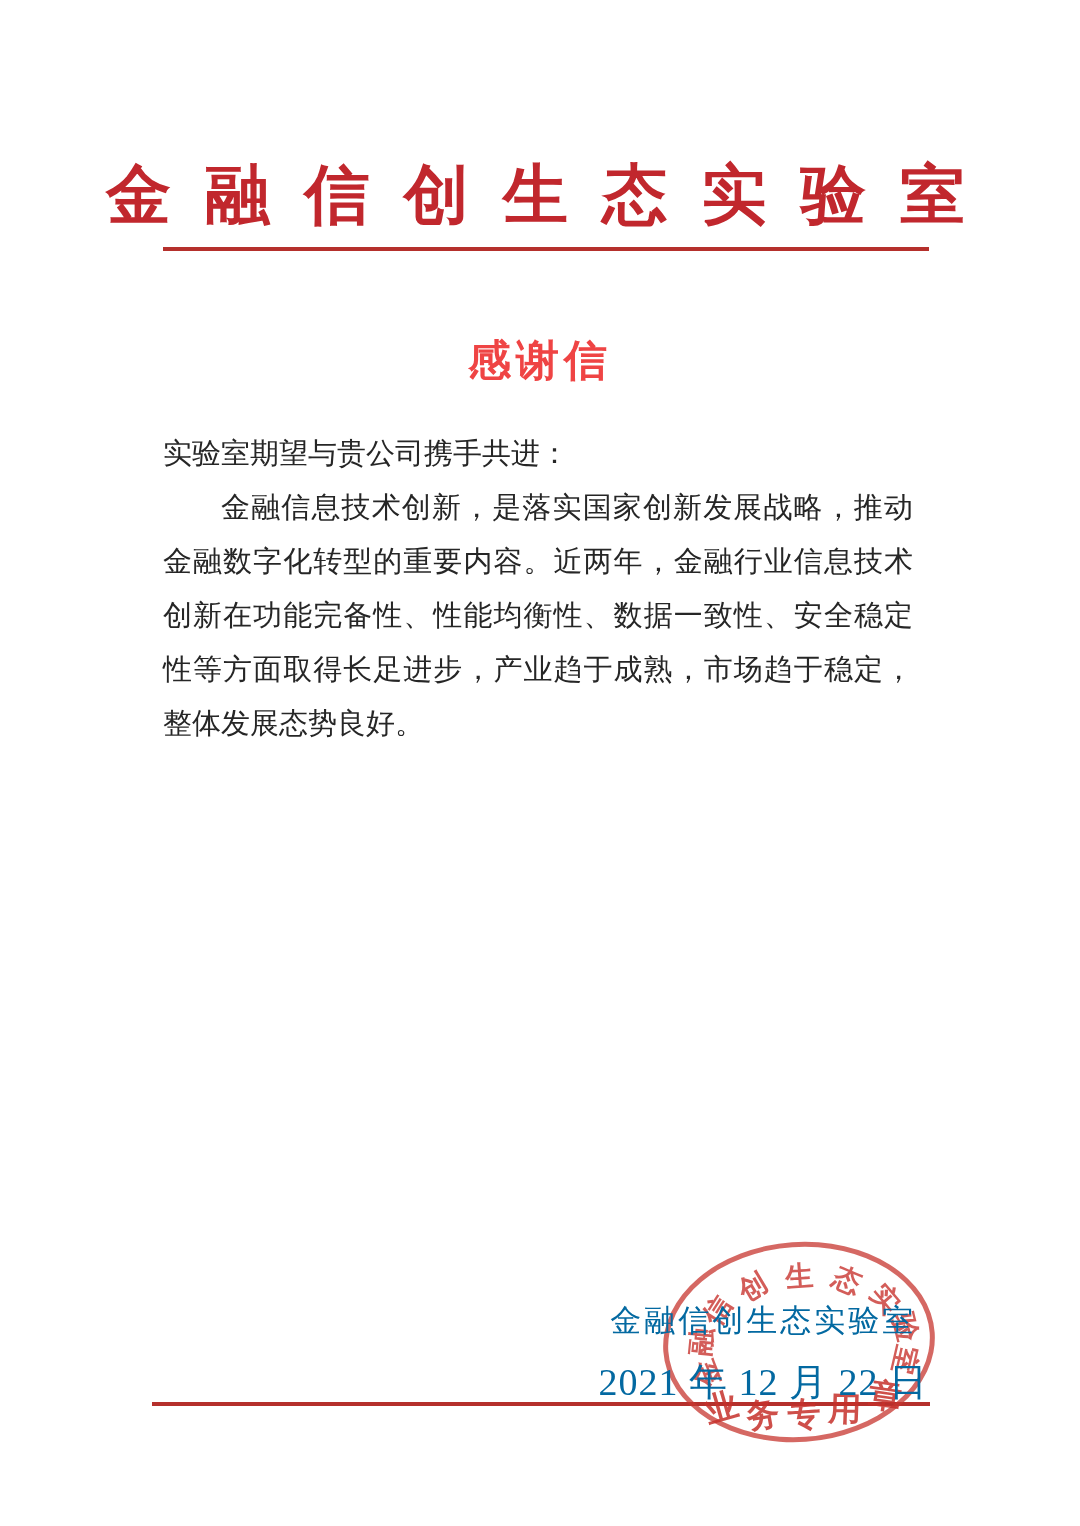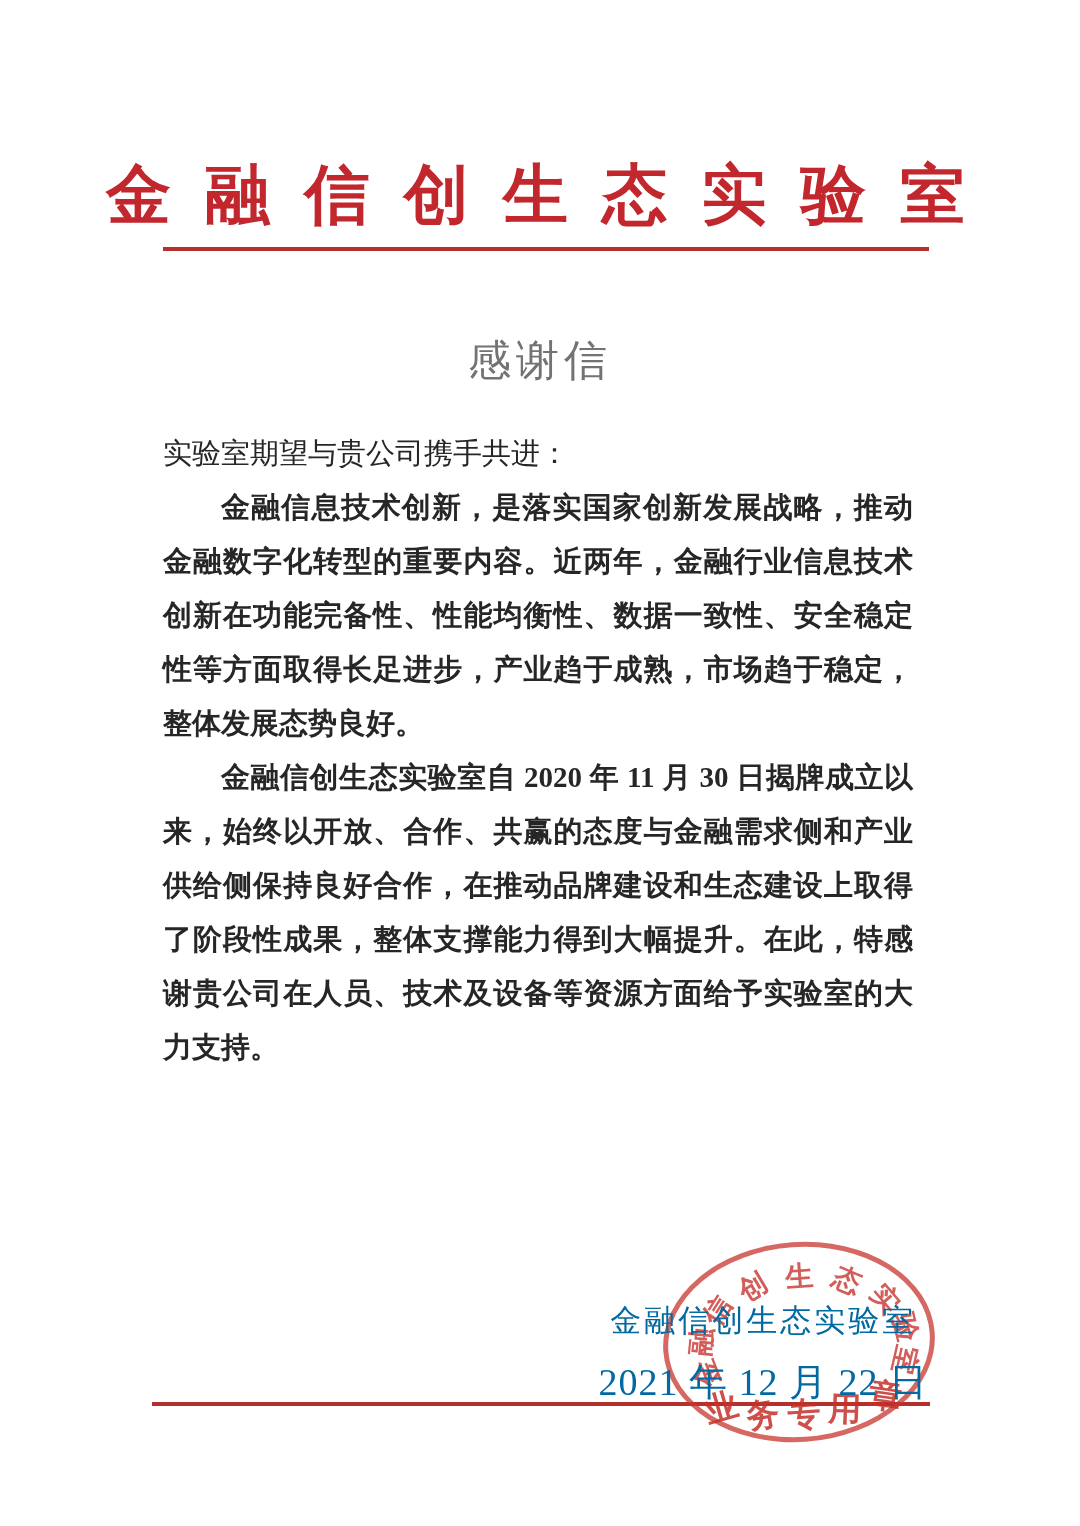--- a/index.html
+++ b/index.html
@@ -24,31 +24,31 @@
     color:var(--header-red);
     line-height:1.2;
     white-space:nowrap;
   }
   .rule{position:absolute;background:var(--rule-red);height:4px;}
   .rule.top{top:247px;left:163px;width:766px;}
   .rule.bottom{top:1402px;left:152px;width:778px;}
   .title{
     position:absolute;top:332px;left:0;right:0;margin:0;
     text-align:center;
-    font-size:43px;font-weight:400;letter-spacing:5px;
-    color:#737373;
+    font-size:43px;font-weight:700;letter-spacing:5px;
+    color:#ef4444;
   }
   .body{
     position:absolute;top:426px;left:163px;width:750px;
     font-size:29px;line-height:54px;
     color:var(--body-text);
     text-align:justify;
   }
   .body p{margin:0;}
-  .body p.para{text-indent:2em;font-weight:bold;}
+  .body p.para{text-indent:2em;}
   .sign{
     position:absolute;top:1300px;right:152px;
     text-align:center;
     color:#0369a1;
     z-index:3;
   }
   .sig-name{font-size:31px;letter-spacing:3px;white-space:nowrap;}
   .sig-date{font-size:38px;letter-spacing:1px;margin-top:15px;white-space:nowrap;}
   .stamp{
     position:absolute;left:663px;top:1242px;
@@ -84,21 +84,20 @@
 
   <div class="org">金 融 信 创 生 态 实 验 室</div>
 
   <div class="rule top"></div>
 
   <h1 class="title">感谢信</h1>
 
   <div class="body">
     <p class="recipient">实验室期望与贵公司携手共进：</p>
     <p class="para">金融信息技术创新，是落实国家创新发展战略，推动金融数字化转型的重要内容。近两年，金融行业信息技术创新在功能完备性、性能均衡性、数据一致性、安全稳定性等方面取得长足进步，产业趋于成熟，市场趋于稳定，整体发展态势良好。</p>
-    <p class="para">金融信创生态实验室自 2020 年 11 月 30 日揭牌成立以来，始终以开放、合作、共赢的态度与金融需求侧和产业供给侧保持良好合作，在推动品牌建设和生态建设上取得了阶段性成果，整体支撑能力得到大幅提升。在此，特感谢贵公司在人员、技术及设备等资源方面给予实验室的大力支持。</p>
   </div>
 
   <div class="sign">
     <div class="sig-name">金融信创生态实验室</div>
     <div class="sig-date">2021 年 12 月 22 日</div>
   </div>
 
   <div class="stamp">
     <div class="ring-text">
         <span class="ring-ch" style="left: 36.5443px; top: 120.466px; transform: translate(-50%, -50%) rotate(-107deg);">金</span>

